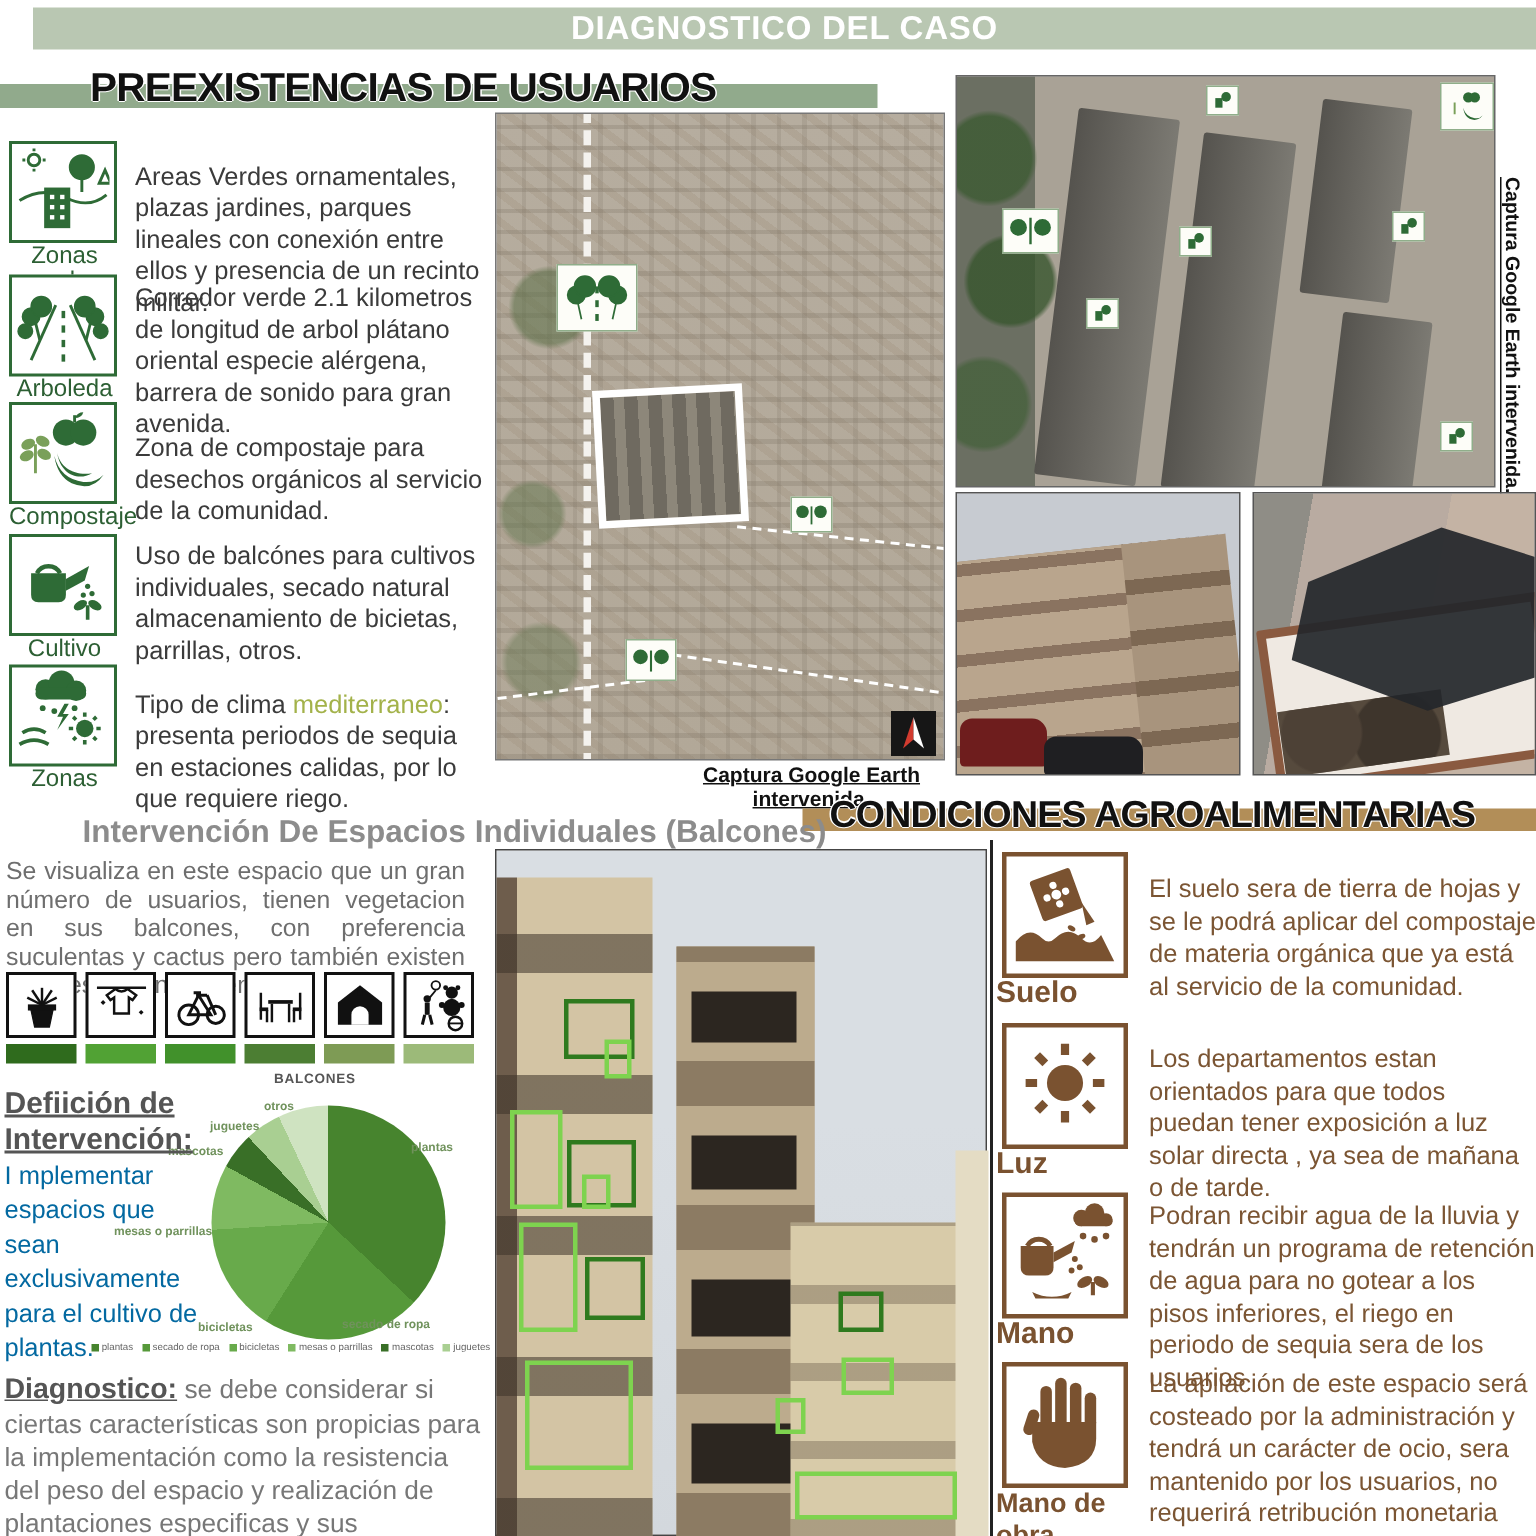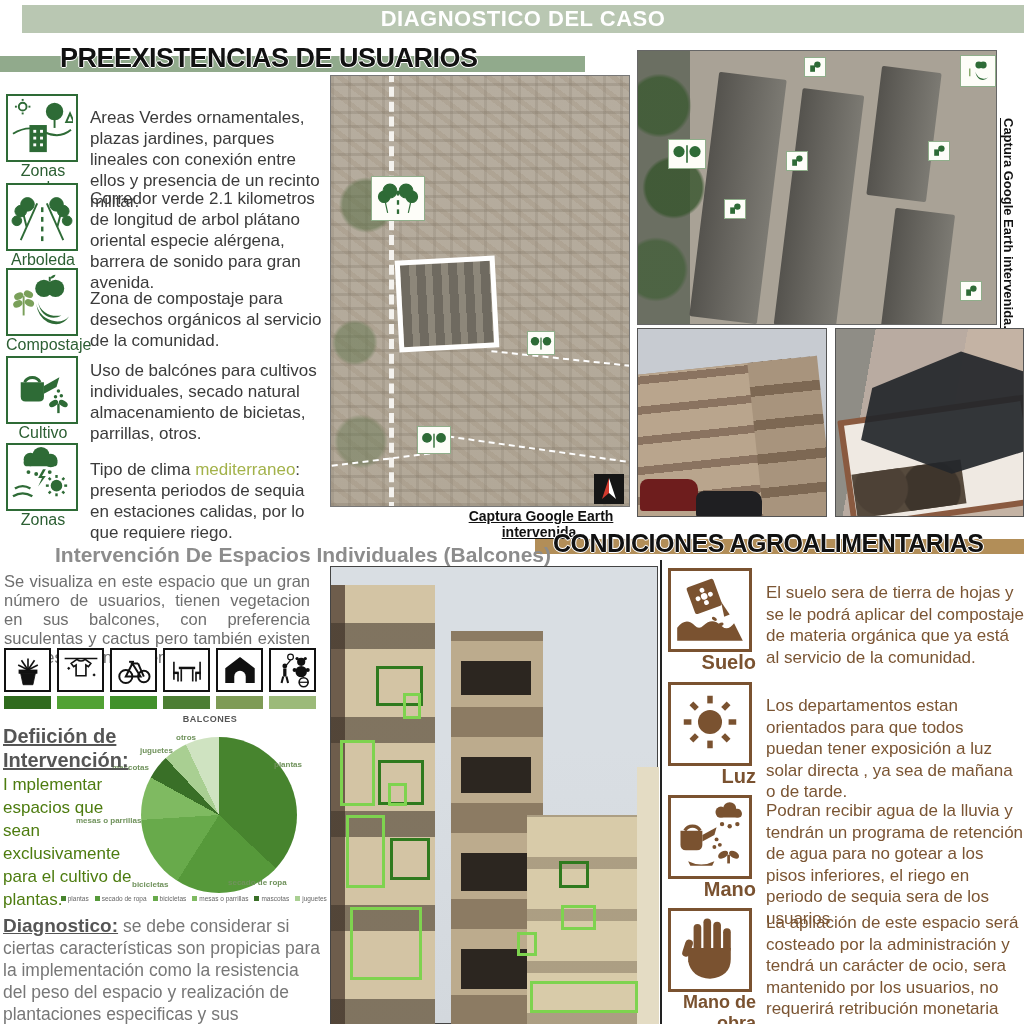--- a/index.html
+++ b/index.html
@@ -84,42 +84,42 @@
   .bicon{top:648px;width:47px;height:44px;border:2px solid #111;background:#fff;display:flex;align-items:center;justify-content:center}
   .bbar{top:696px;width:47px;height:13px}
   .pie-title{left:120px;top:714px;width:180px;text-align:center;font-size:9px;font-weight:bold;color:#555;letter-spacing:.5px}
   .pie{left:141px;top:737px;width:156px;height:156px;border-radius:50%}
   .pielbl{font-size:8px;font-weight:bold;color:#70925c}
   .legend{left:80px;top:895px;width:255px;display:flex;justify-content:center;gap:6px;font-size:6.5px;color:#666}
   .legend .leg-item{display:flex;align-items:center;gap:2px;white-space:nowrap}
   .legend i{width:5px;height:5px;display:inline-block}
   .defin{left:3px;top:724px;width:130px}
   .defin .dh{font-size:20px;line-height:24px;font-weight:bold;color:#555;text-decoration:underline;display:inline}
-  .defin .dt{font-size:17px;line-height:23px;color:#4d7c0f}
+  .defin .dt{font-size:17px;line-height:23px;color:#0369a1}
   .diag{left:3px;top:915px;width:322px;font-size:17.5px;line-height:22px;color:#777}
   .diag b{color:#555;text-decoration:underline;font-size:19px}
 
   
   .ph-main{left:330px;top:566px;width:328px;height:458px;border:1px solid #444;background:linear-gradient(#d9dee3 0 40%,#d3d8dd)}
   .bld{position:absolute}
   .bld-l{left:0;top:18px;width:104px;height:440px;
      background:
        repeating-linear-gradient(0deg,rgba(60,50,40,.55) 0 26px,transparent 26px 94px),
        linear-gradient(90deg,#6e5d4c 0 14px,#d3c4a4 14px)}
   .bld-m{left:120px;top:64px;width:92px;height:394px;
      background:repeating-linear-gradient(0deg,#8c7b63 0 30px,#bcab8d 30px 96px),#b3a084}
   .bld-m .void{position:absolute;background:#2c2620}
   .bld-r{left:196px;top:248px;width:116px;height:210px;
      background:repeating-linear-gradient(0deg,rgba(90,75,60,.35) 0 12px,transparent 12px 52px),#d8cba9}
   .bld-rr{left:306px;top:200px;width:22px;height:258px;background:#e4dcc4}
   .gb{position:absolute;border:3px solid #2f7a1e}
   .gb.light{border-color:#7ed34f}
 
   
-  .ricon{width:92px;text-align:right}
+  .ricon{width:92px;text-align:left}
   .ricon .box{width:84px;height:84px;border:3px solid #7a5230;background:#fff;display:flex;align-items:center;justify-content:center;margin:0 auto}
   .ricon .lbl{font-size:20px;font-weight:bold;color:#7a5230;line-height:21px}
   .rtext{width:258px;font-size:17px;line-height:21.5px;color:#7b5533}
   .vline{left:660px;top:560px;width:2px;height:464px;background:#222}
 </style>
 </head>
 <body>
 
 <div class="abs banner">DIAGNOSTICO DEL CASO</div>
 

